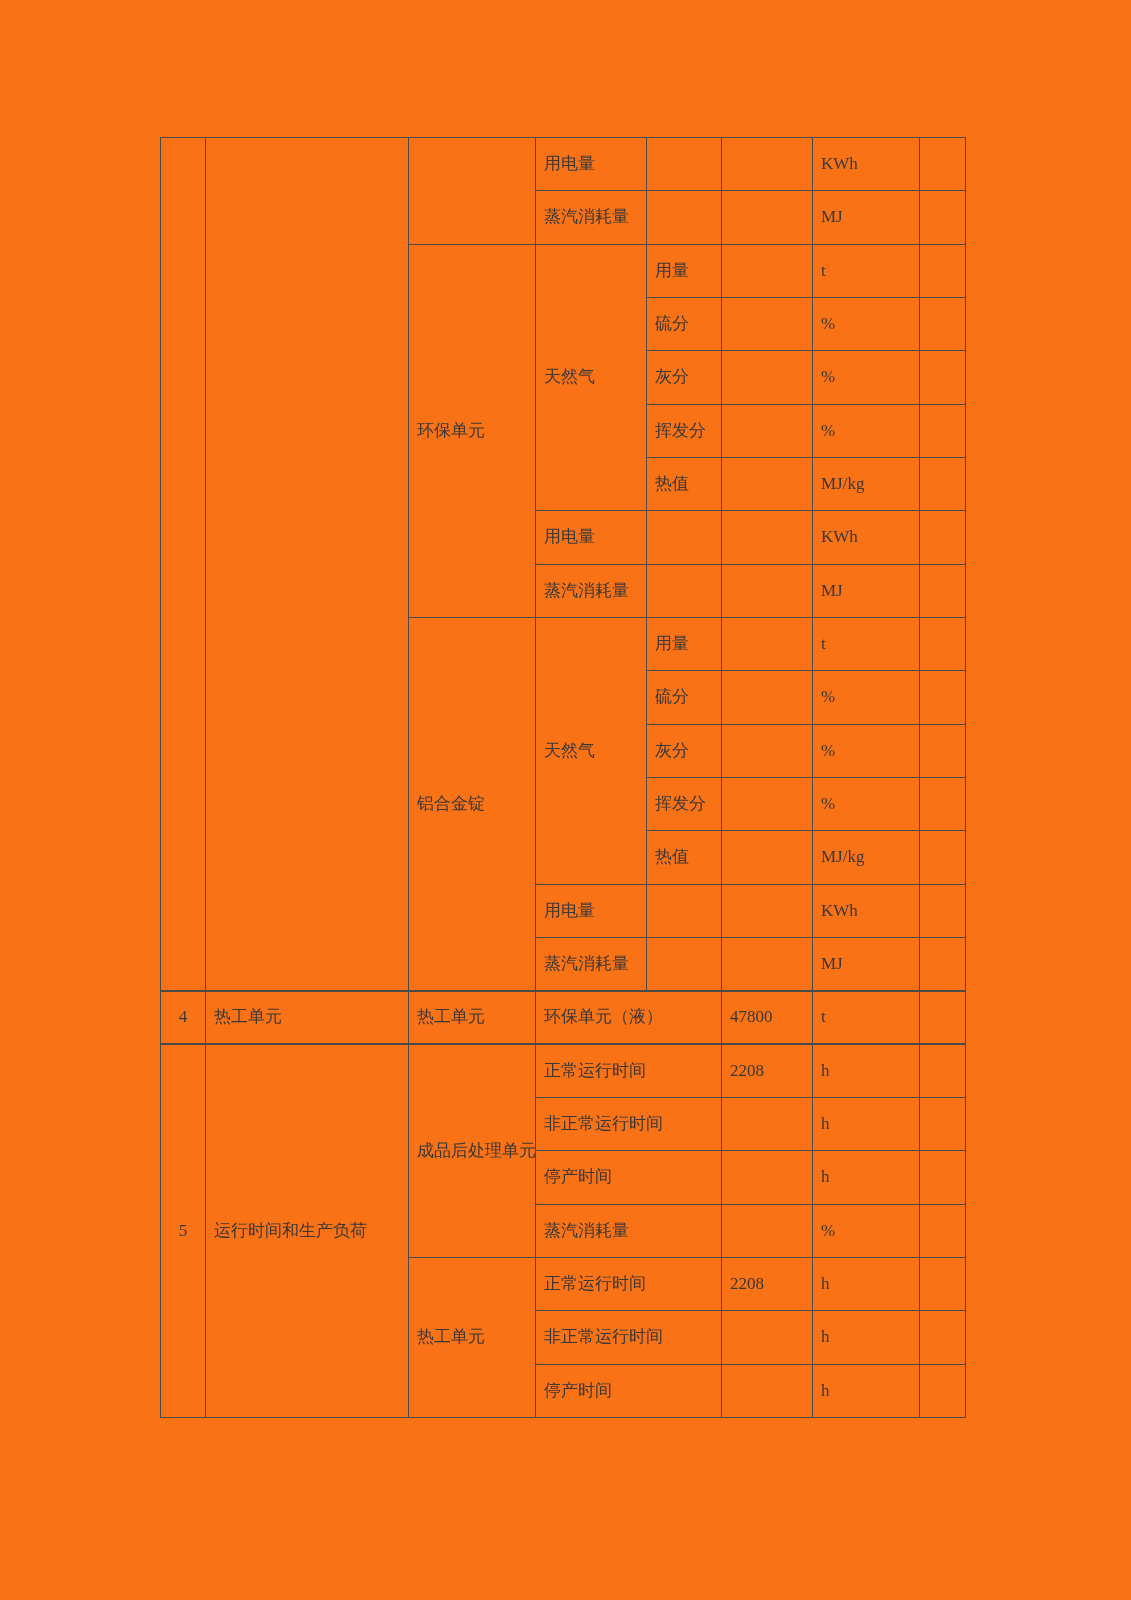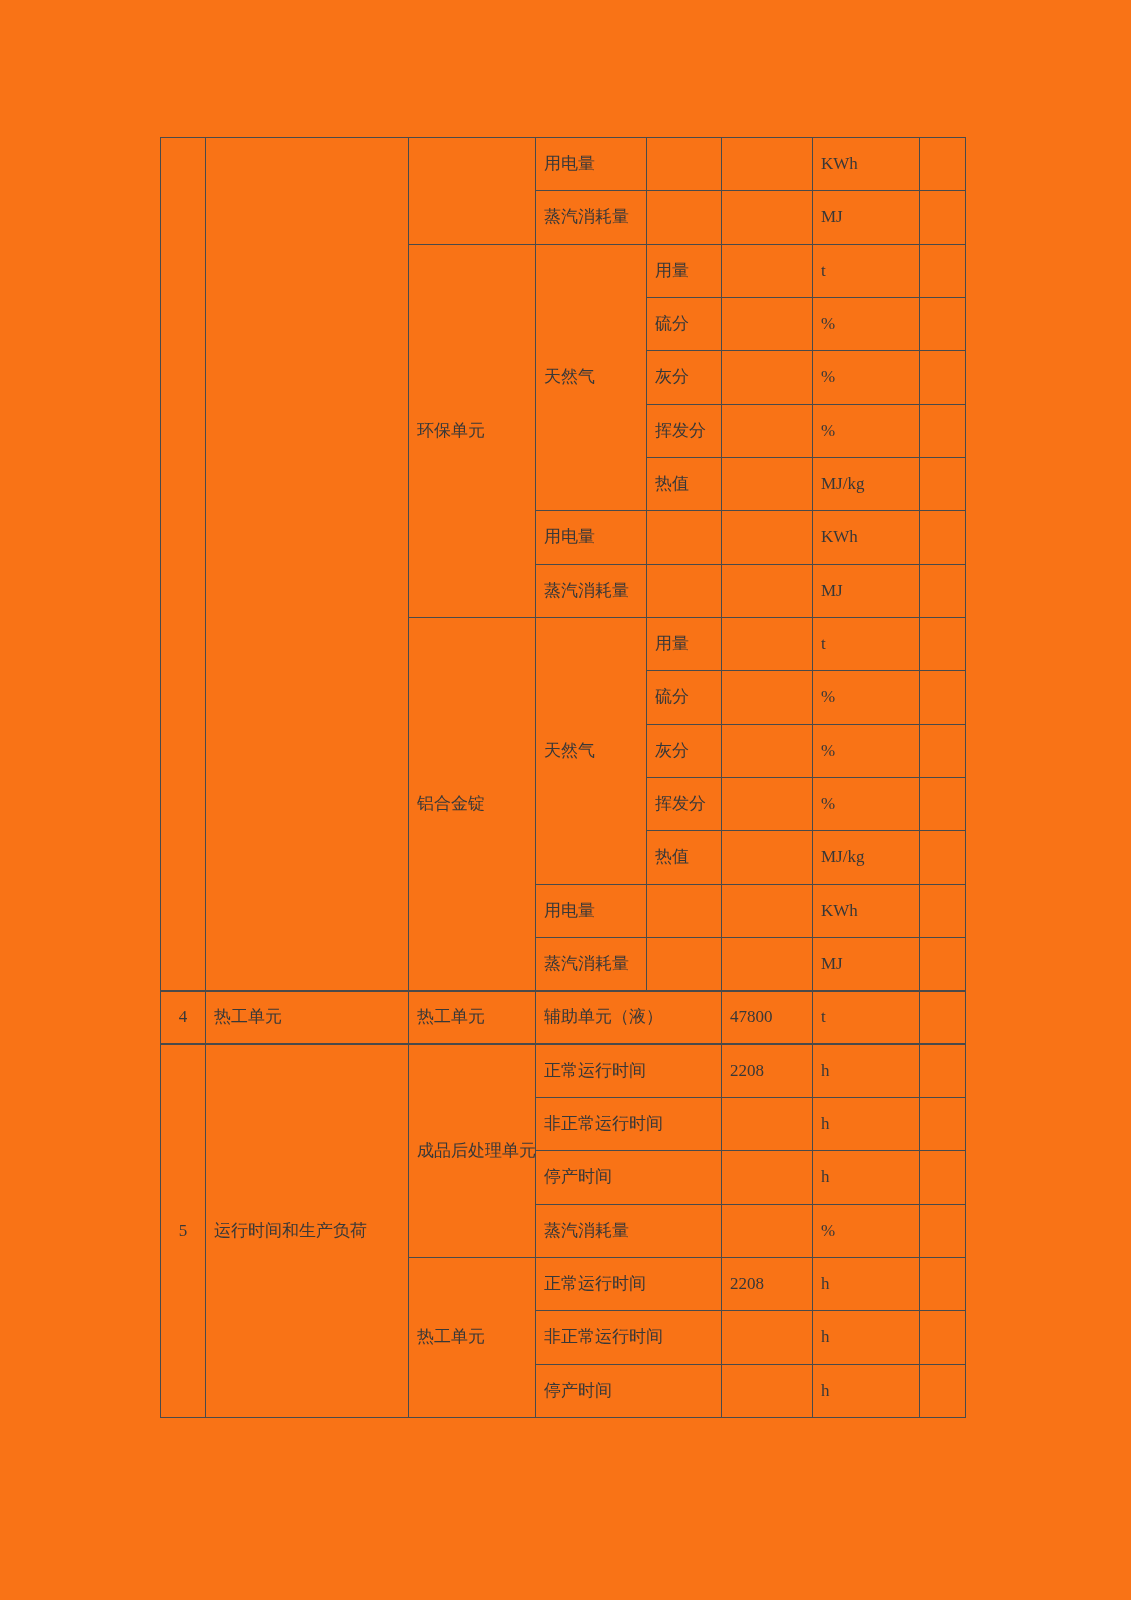--- a/index.html
+++ b/index.html
@@ -176,21 +176,21 @@
       <td></td>
       <td></td>
       <td>MJ</td>
       <td></td>
     </tr>
 
     <tr class="sec-top">
       <td class="center">4</td>
       <td>热工单元</td>
       <td>热工单元</td>
-      <td colspan="2">辅助单元（液）</td>
+      <td colspan="2">环保单元（液）</td>
       <td>47800</td>
       <td>t</td>
       <td></td>
     </tr>
 
     <tr class="sec-top">
       <td rowspan="7" class="center">5</td>
       <td rowspan="7">运行时间和生产负荷</td>
       <td rowspan="4">成品后处理单元</td>
       <td colspan="2">正常运行时间</td>

